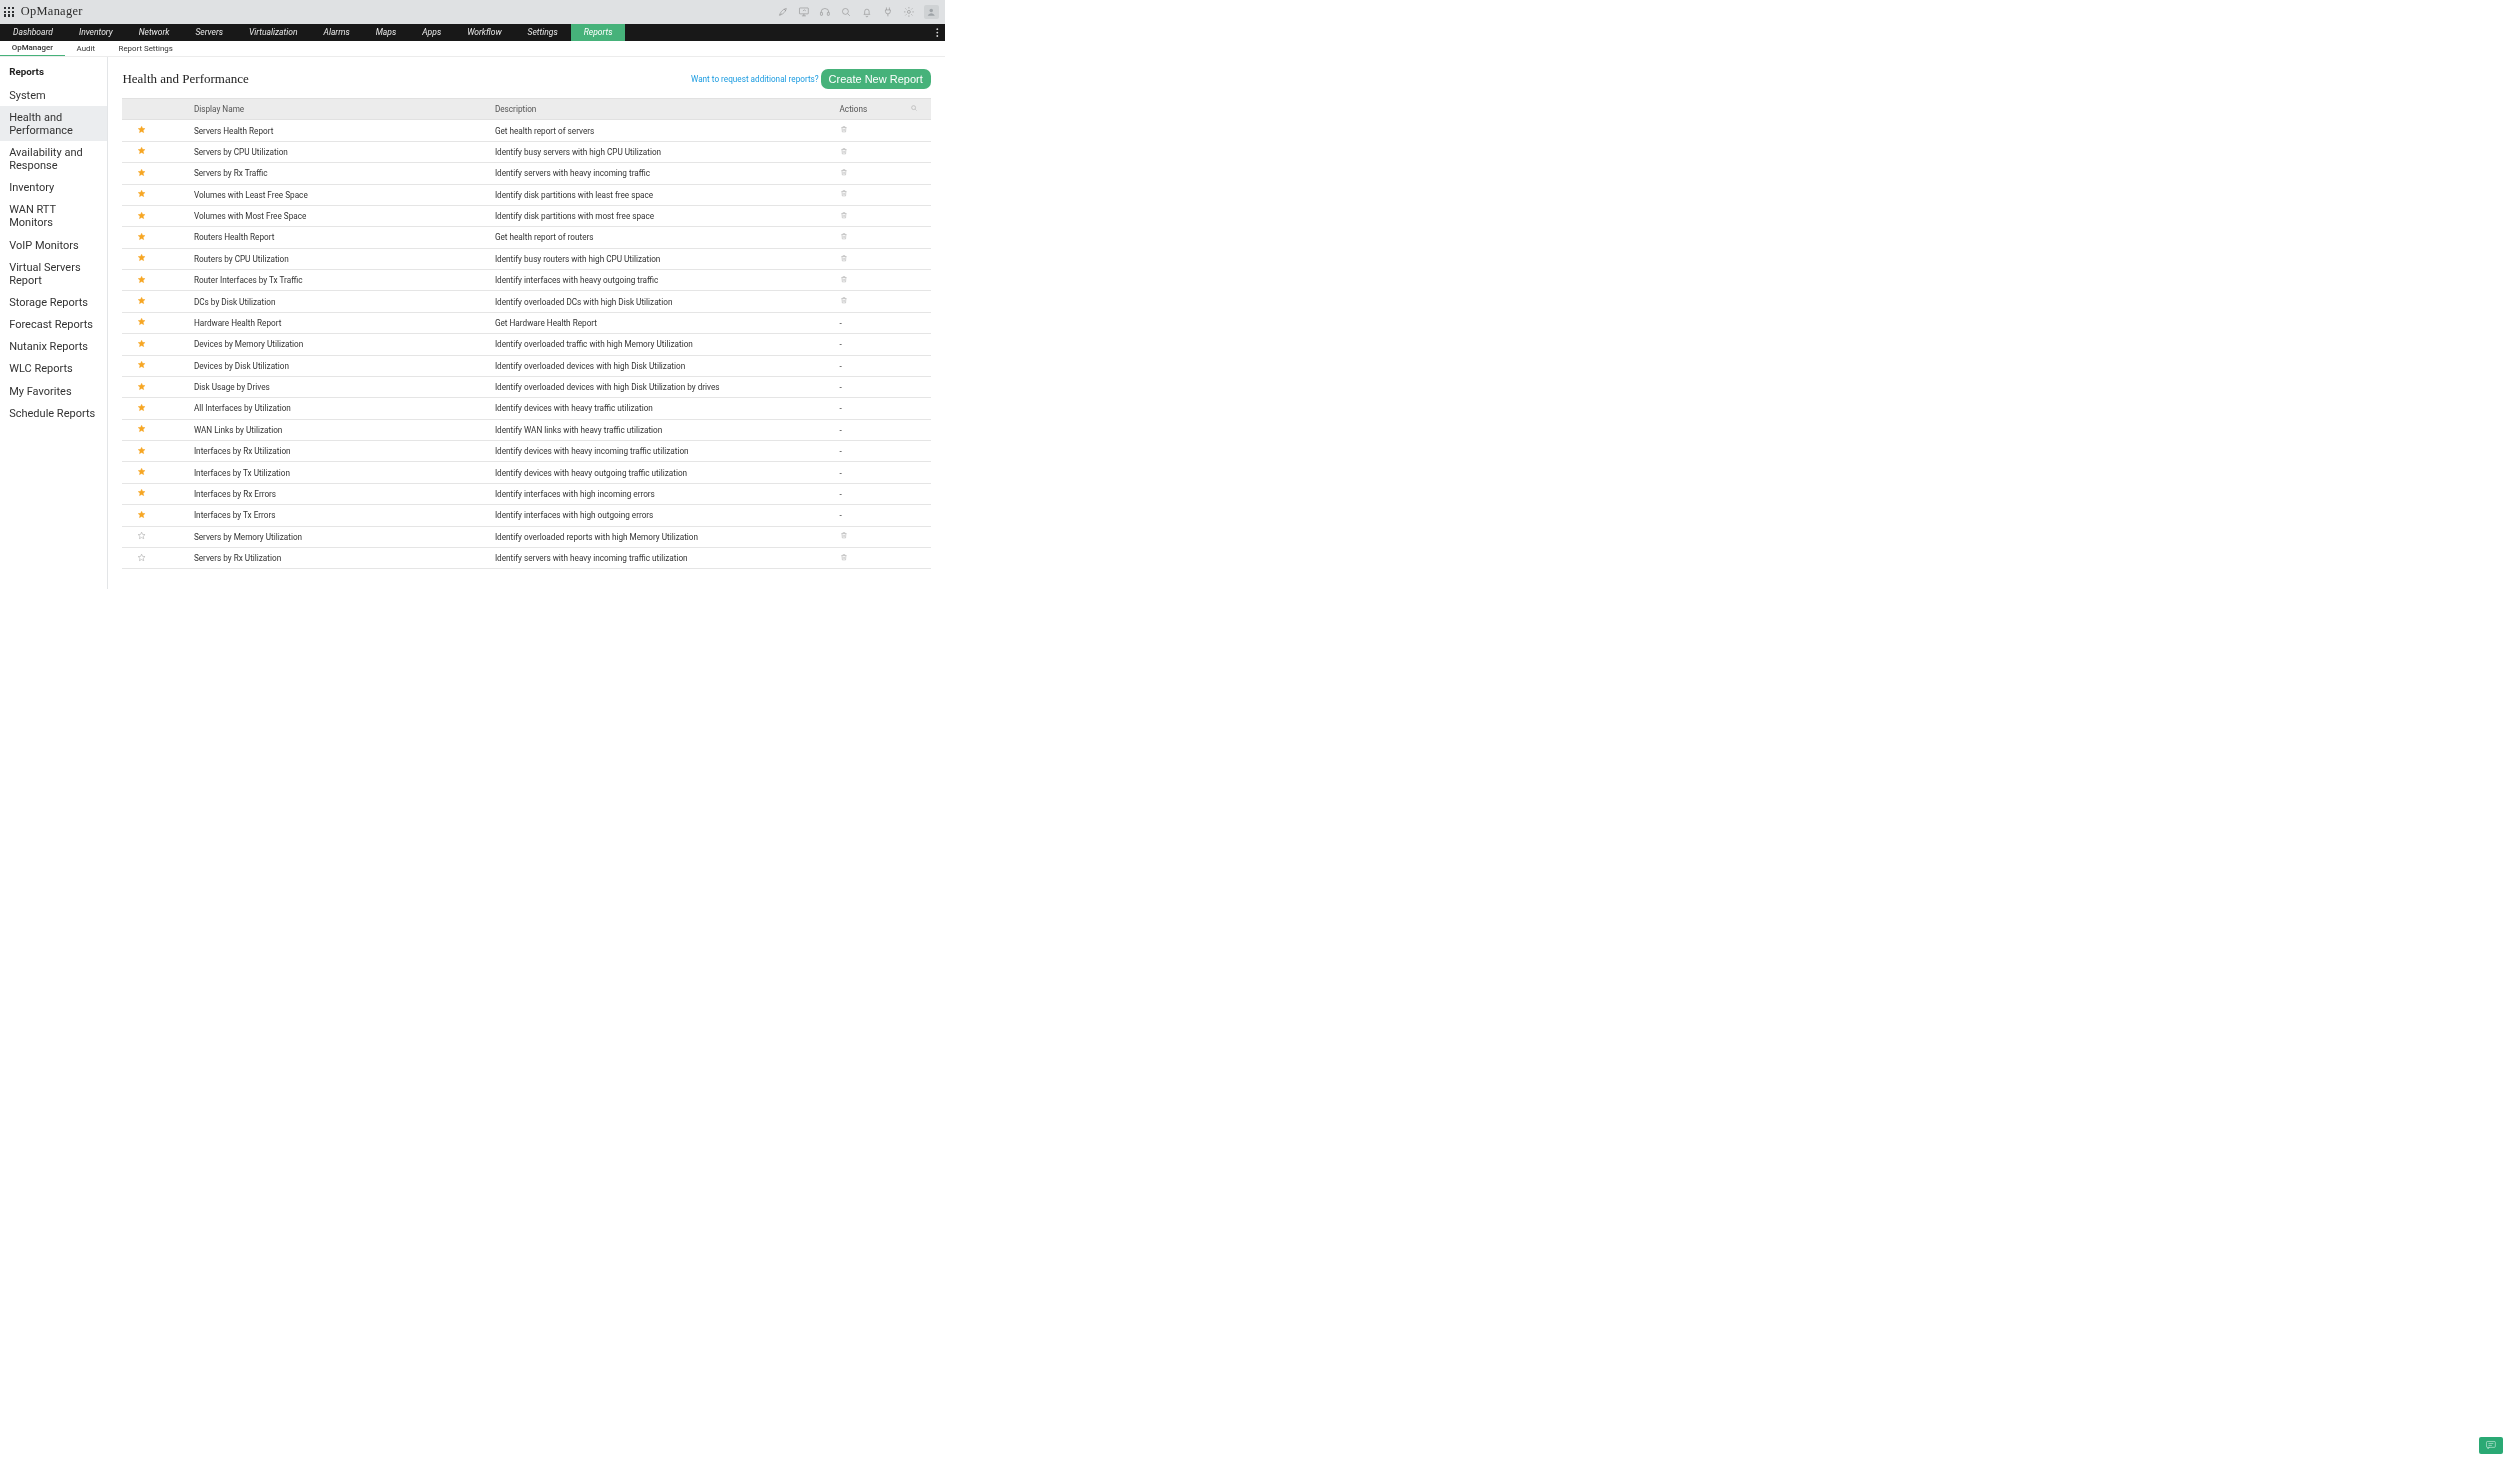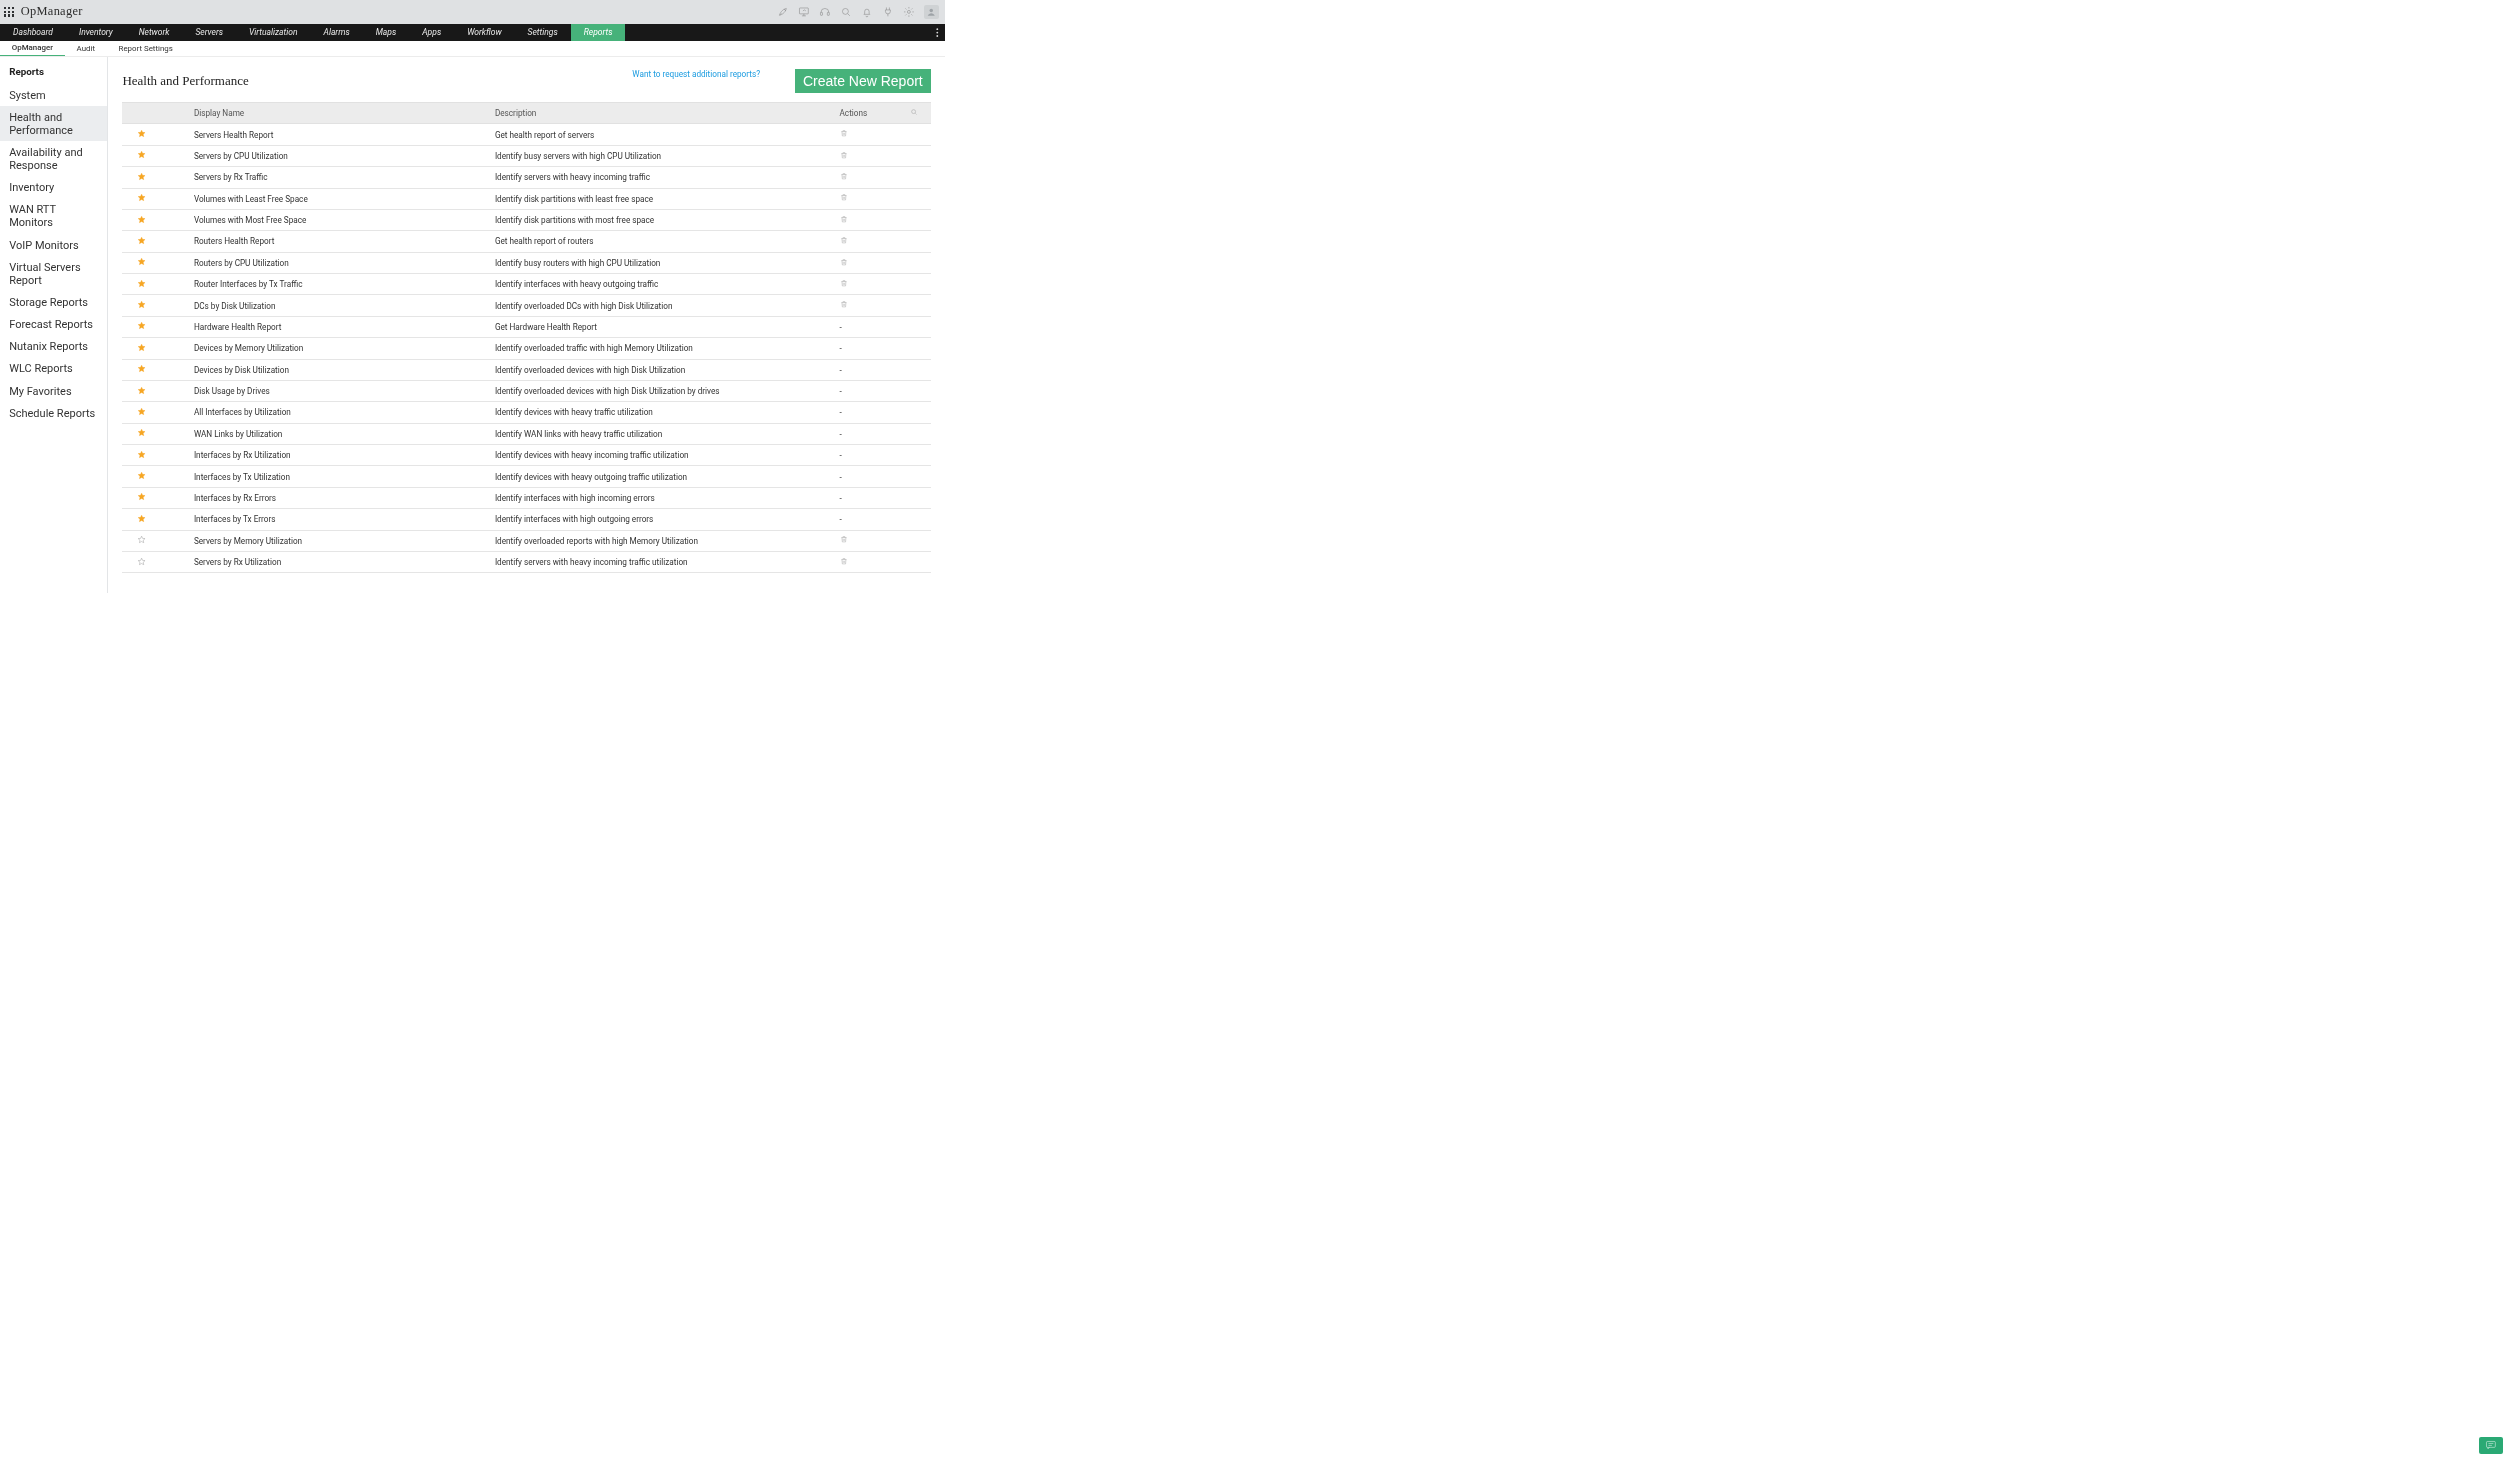--- a/index.html
+++ b/index.html
@@ -50,23 +50,23 @@
   
   .body{display:grid;grid-template-columns:108px 1fr;}
   .sidebar{border-right:0.7px solid #e3e5e7;background:var(--sidebar-bg);padding-top:9.2px;min-height:491px;}
   .sb-title{font-size:9.8px;font-weight:700;padding:0 9.2px 6.5px;color:#222;}
   .sb-item{font-size:11px;color:#333;padding:4.6px 9.2px;cursor:pointer;}
   .sb-item.active{background:var(--sidebar-active);}
 
   .content{padding:11.8px 14.4px 19.6px;}
   .head-row{display:flex;align-items:center;justify-content:space-between;margin-bottom:9.2px;}
   .page-title{font-size:13px;font-weight:400;color:#222;font-family:"Times New Roman",serif;}
-  .head-right{display:flex;gap:23px;}
+  .head-right{display:flex;align-items:center;gap:2px;}
   .link{color:var(--link);font-size:8.2px;cursor:pointer;}
-  .btn{background:var(--btn);color:#fff;border:none;border-radius:0;font-size:14px;padding:3.9px 7.9px;cursor:pointer;margin-left:12px;}
+  .btn{background:var(--btn);color:#fff;border:none;border-radius:7px;font-size:11px;padding:3.9px 7.9px;cursor:pointer;}
 
   
   table.reports{width:100%;border-collapse:collapse;font-size:8.2px;}
   table.reports thead th{background:var(--head-row);text-align:left;font-weight:400;color:#555;padding:5.2px 6.5px;border-top:0.7px solid #e1e1e1;border-bottom:0.7px solid #e1e1e1;}
   table.reports th.col-star{width:26px;}
   table.reports th.col-empty{width:13px;}
   table.reports th.col-name{width:288px;}
   table.reports th.col-actions{width:52px;text-align:left;}
   table.reports th.col-search{width:19.6px;text-align:center;}
   table.reports th.col-search svg{width:7.9px;height:7.9px;stroke:#777;fill:none;}

